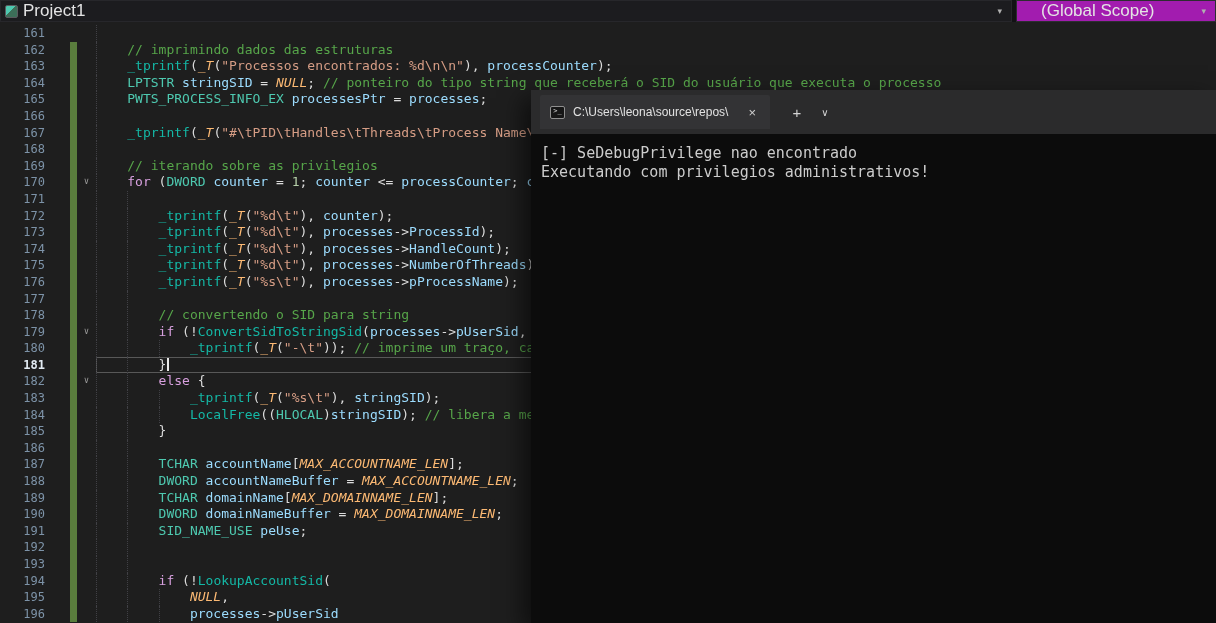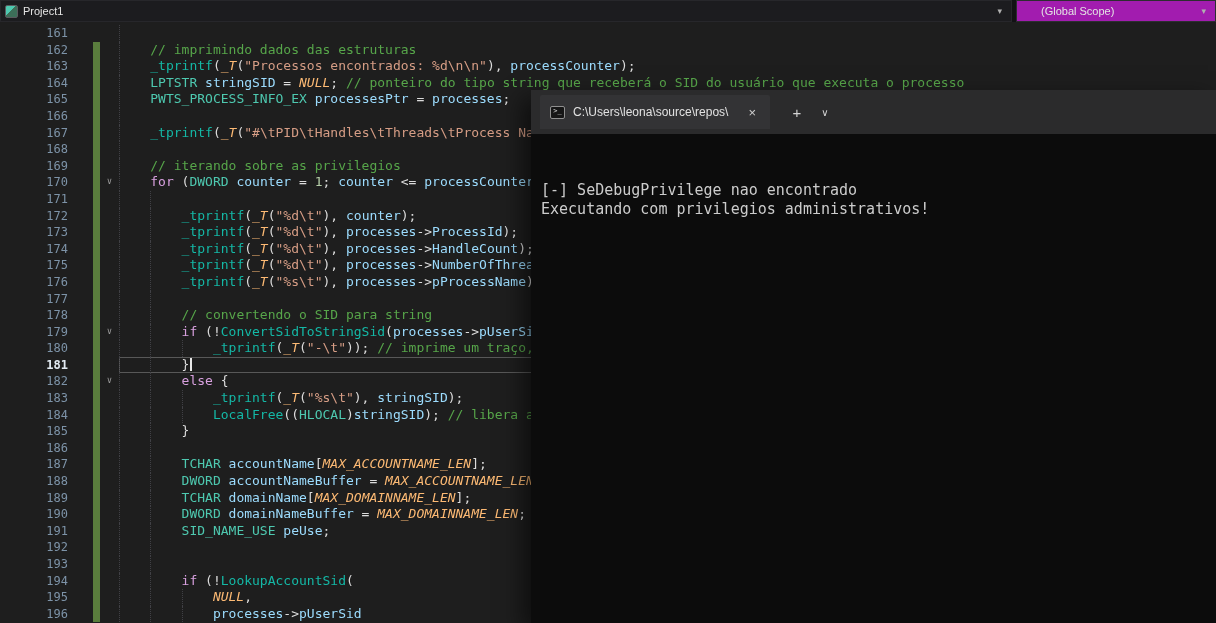--- a/index.html
+++ b/index.html
@@ -1,35 +1,35 @@
 <!DOCTYPE html>
 <html><head>
 <meta charset="utf-8">
 <style>
   * { margin:0; padding:0; box-sizing:border-box; }
   html,body { width:1216px; height:623px; overflow:hidden; }
   body { background:#1e1e1e; font-family:"Liberation Sans", sans-serif; position:relative; }
 
   
   .navbar { height:22px; background:#121214; display:flex; align-items:stretch; }
-  .combo { display:flex; align-items:center; font-size:11px; color:#e4e4e4; cursor:default; }
+  .combo { display:flex; align-items:center; font-size:17px; color:#e4e4e4; cursor:default; }
   .combo-left { flex:1; background:#1c1c1f; padding-left:4px; margin-right:4px; border:1px solid #27272b; }
   .combo-right { width:200px; background:#a21caf; padding-left:24px; border:1px solid #2d2d31; }
   .combo-label { white-space:nowrap; }
   .proj-icon { width:13px; height:13px; margin-right:5px; flex:none; border:1px solid #5a5a5e; border-radius:2px;
                background:linear-gradient(135deg,#4ec9b0 0 45%, #3c6e58 45% 100%); }
   .chev { margin-left:auto; padding-right:9px; color:#b0b0b0; font-size:9px; line-height:1; }
   .chev::after { content:"▾"; }
 
   
   .editor { position:absolute; top:22px; left:0; right:0; bottom:0; background:#1e1e1e;
             font-family:"DejaVu Sans Mono", monospace; font-size:13px; }
   #code-lines { padding-top:3px; }
   .code-line { display:flex; height:16.6px; line-height:16.6px; white-space:pre; }
-  .ln { width:48px; flex:none; text-align:right; padding-right:3px; color:#7d93a8; font-size:12px;margin-left:23px; }
+  .ln { width:48px; flex:none; text-align:right; padding-right:3px; color:#7d93a8; font-size:12px; }
   .current .ln { color:#e3ebf3; font-weight:bold; }
   .chg { width:7px; flex:none; margin-left:22px; }
   .chg.changed { background:#5a7d3d; }
   .fold { width:19px; flex:none; text-align:center; color:#9a9a9a; }
   .fold-glyph::after { content:"∨"; font-size:9px; position:relative; top:-2px; }
   .code { flex:1; color:#dcdcdc; }
   .current .code { box-shadow: inset 0 0 0 1px #585858; }
   .ind { display:inline-block; width:4ch; height:16.6px; border-left:1px dotted #404045; vertical-align:top; }
   .caret { display:inline-block; width:1.5px; height:13px; background:#e8e8e8; vertical-align:-2px; margin-left:1px; }
 
@@ -38,21 +38,21 @@
   .tok-ctrl    { color:#d8a0df; }
   .tok-type    { color:#4ec9b0; }
   .tok-macro   { color:#fdba74;font-style:italic; }
   .tok-fn      { color:#14b8a6; }
   .tok-var     { color:#9cdcfe; }
   .tok-num     { color:#b5cea8; }
   .tok-punct   { color:#dcdcdc; }
 
   
   .terminal { position:absolute; left:531px; top:90px; right:0; bottom:0; background:#0c0c0c;
-              box-shadow:-8px 8px 22px rgba(0,0,0,.55); display:flex; flex-direction:column;gap:37px; }
+              box-shadow:-8px 8px 22px rgba(0,0,0,.55); display:flex; flex-direction:column; }
   .term-tabbar { height:44px; flex:none; background:#2b2b2c; display:flex; align-items:center; padding-left:9px; }
   .term-tab { display:flex; align-items:center; background:#333335; height:34px; padding:0 10px;
               color:#e2e2e2; font-size:12px; border-radius:2px 2px 0 0; }
   .term-icon { width:15px; height:13px; flex:none; margin-right:8px; background:#161616; border:1px solid #8f8f8f;
                border-radius:2px; color:#ddd; font-family:"DejaVu Sans Mono",monospace; font-size:7px;
                display:flex; align-items:center; justify-content:center; }
   .term-icon::after { content:">_"; position:relative; top:-1px; }
   .term-title { white-space:nowrap; }
   .term-close { margin-left:16px; color:#cfcfcf; font-size:13px; width:16px; text-align:center; }
   .term-close::after { content:"×"; }

